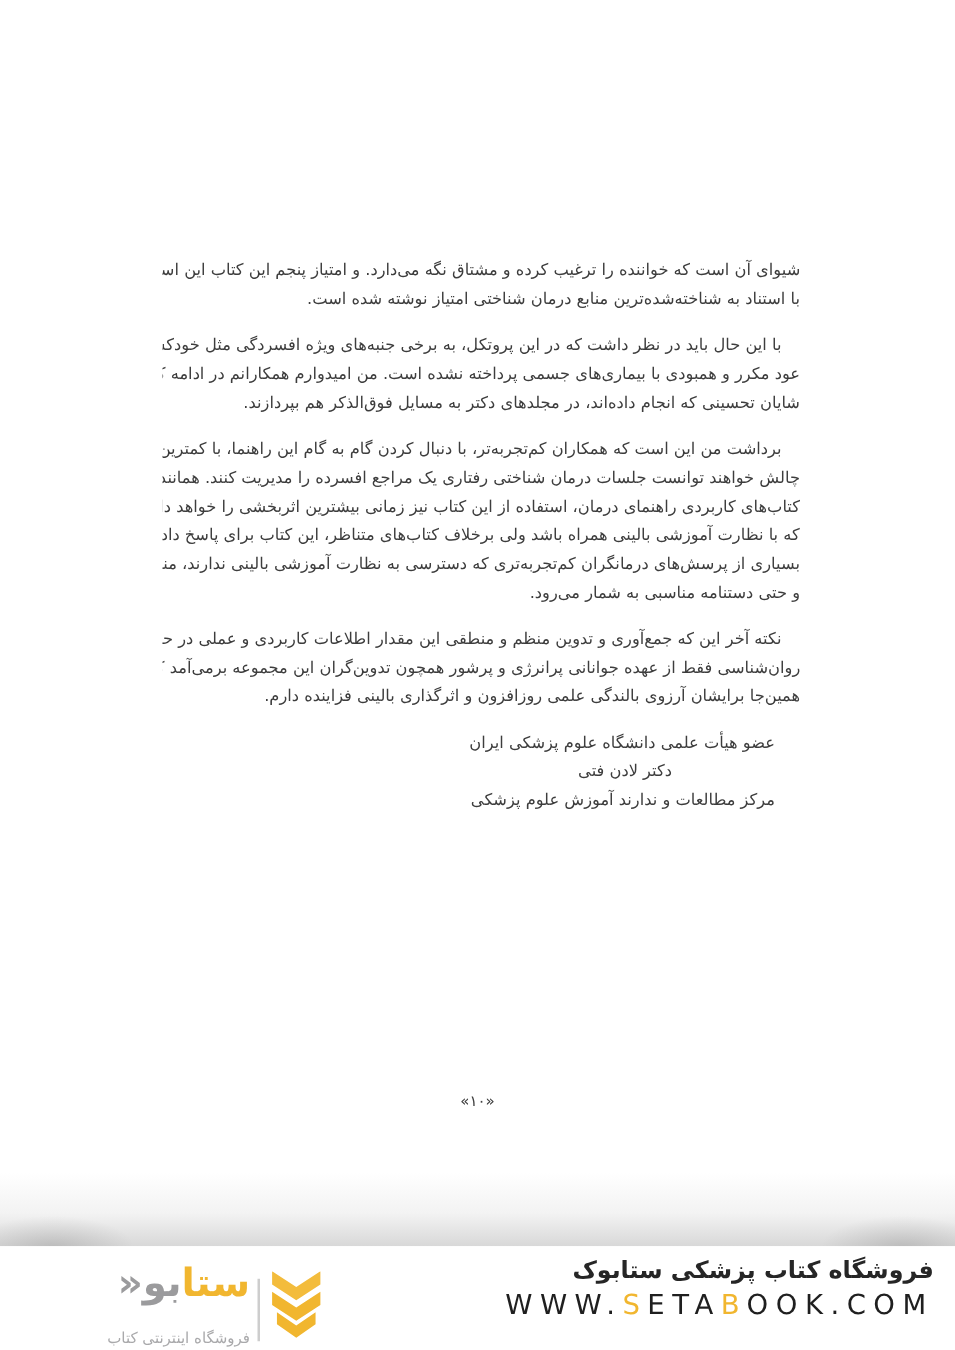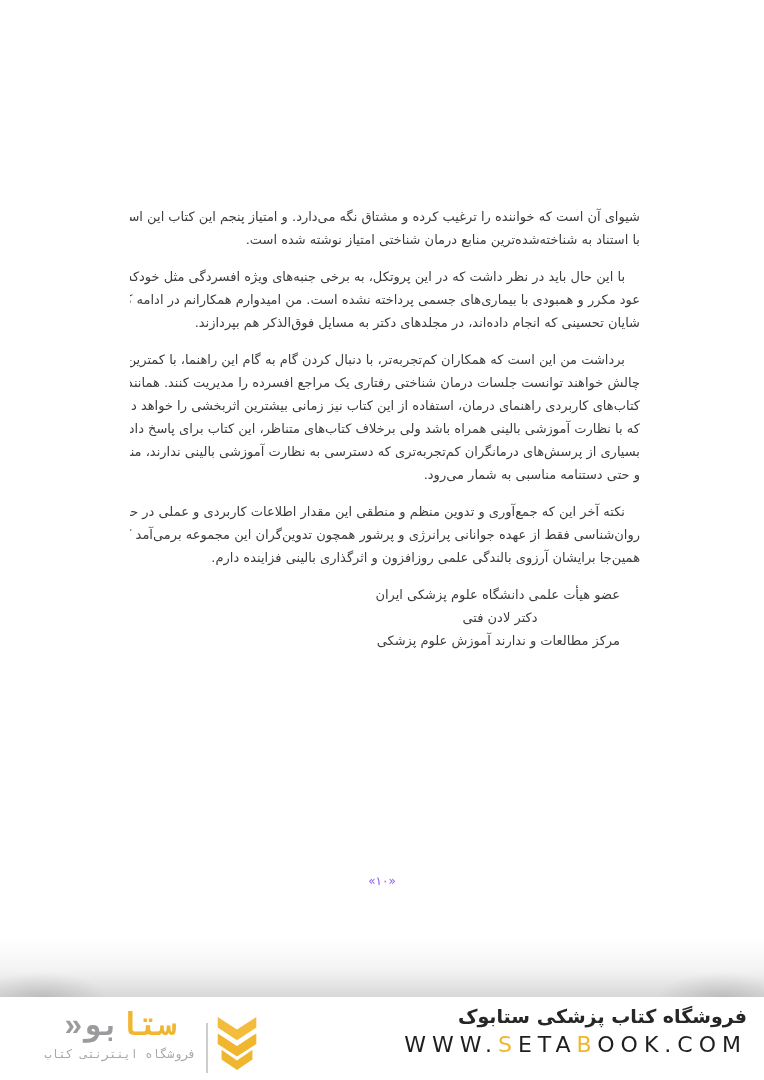--- a/index.html
+++ b/index.html
@@ -28,21 +28,21 @@
   .signature{
     width:240px;margin:14px 20px 0 auto;
   }
   .signature .sig-line{
     line-height:23px;text-align:center;text-align-last:center;
     white-space:nowrap;color:#3d3d3d;
   }
 
   .page-number{
     position:absolute;top:874px;left:0;width:100%;
-    text-align:center;font-size:12px;color:#8b5cf6;letter-spacing:1px;
+    text-align:center;font-size:12px;color:#404040;letter-spacing:1px;
   }
 
   
   .page-shadow{
     position:absolute;top:938px;left:0;width:764px;height:59px;
     background:
       radial-gradient(ellipse 90px 34px at 42px 100%, rgba(0,0,0,0.13), rgba(0,0,0,0) 72%),
       radial-gradient(ellipse 90px 34px at 722px 100%, rgba(0,0,0,0.13), rgba(0,0,0,0) 72%),
       linear-gradient(to bottom, #ffffff 0%, #f3f3f3 55%, #d8d8d8 100%);
   }
@@ -59,26 +59,26 @@
     direction:rtl;font-size:19px;font-weight:600;color:#262626;line-height:26px;
   }
   .site-url{
     margin-top:3px;font-size:22px;font-weight:400;
     letter-spacing:6px;color:#1f1f1f;direction:ltr;
   }
   .site-url .accent{color:#F1B62F;}
 
   .logo-textblock{
     position:absolute;top:12px;left:40px;width:160px;
-    direction:rtl;text-align:center;font-family:Liberation Mono, monospace;
+    direction:rtl;text-align:right;
   }
   .wordmark{font-size:31px;font-weight:700;line-height:36px;}
   .wordmark .yellow{color:#F1B62F;}
   .wordmark .gray{color:#9B9B9D;}
-  .logo-tagline{font-size:12px;color:#A9A9AB;margin-top:2px;}
+  .logo-tagline{font-size:12px;color:#A9A9AB;margin-top:18px;}
 
   .logo-divider{
     position:absolute;top:26px;left:206px;width:2px;height:50px;background:#CDCDCD;
   }
   .logo-icon{position:absolute;top:20px;left:215px;width:44px;height:56px;}
 </style>
 </head>
 <body>
 
 <div class="screen">

